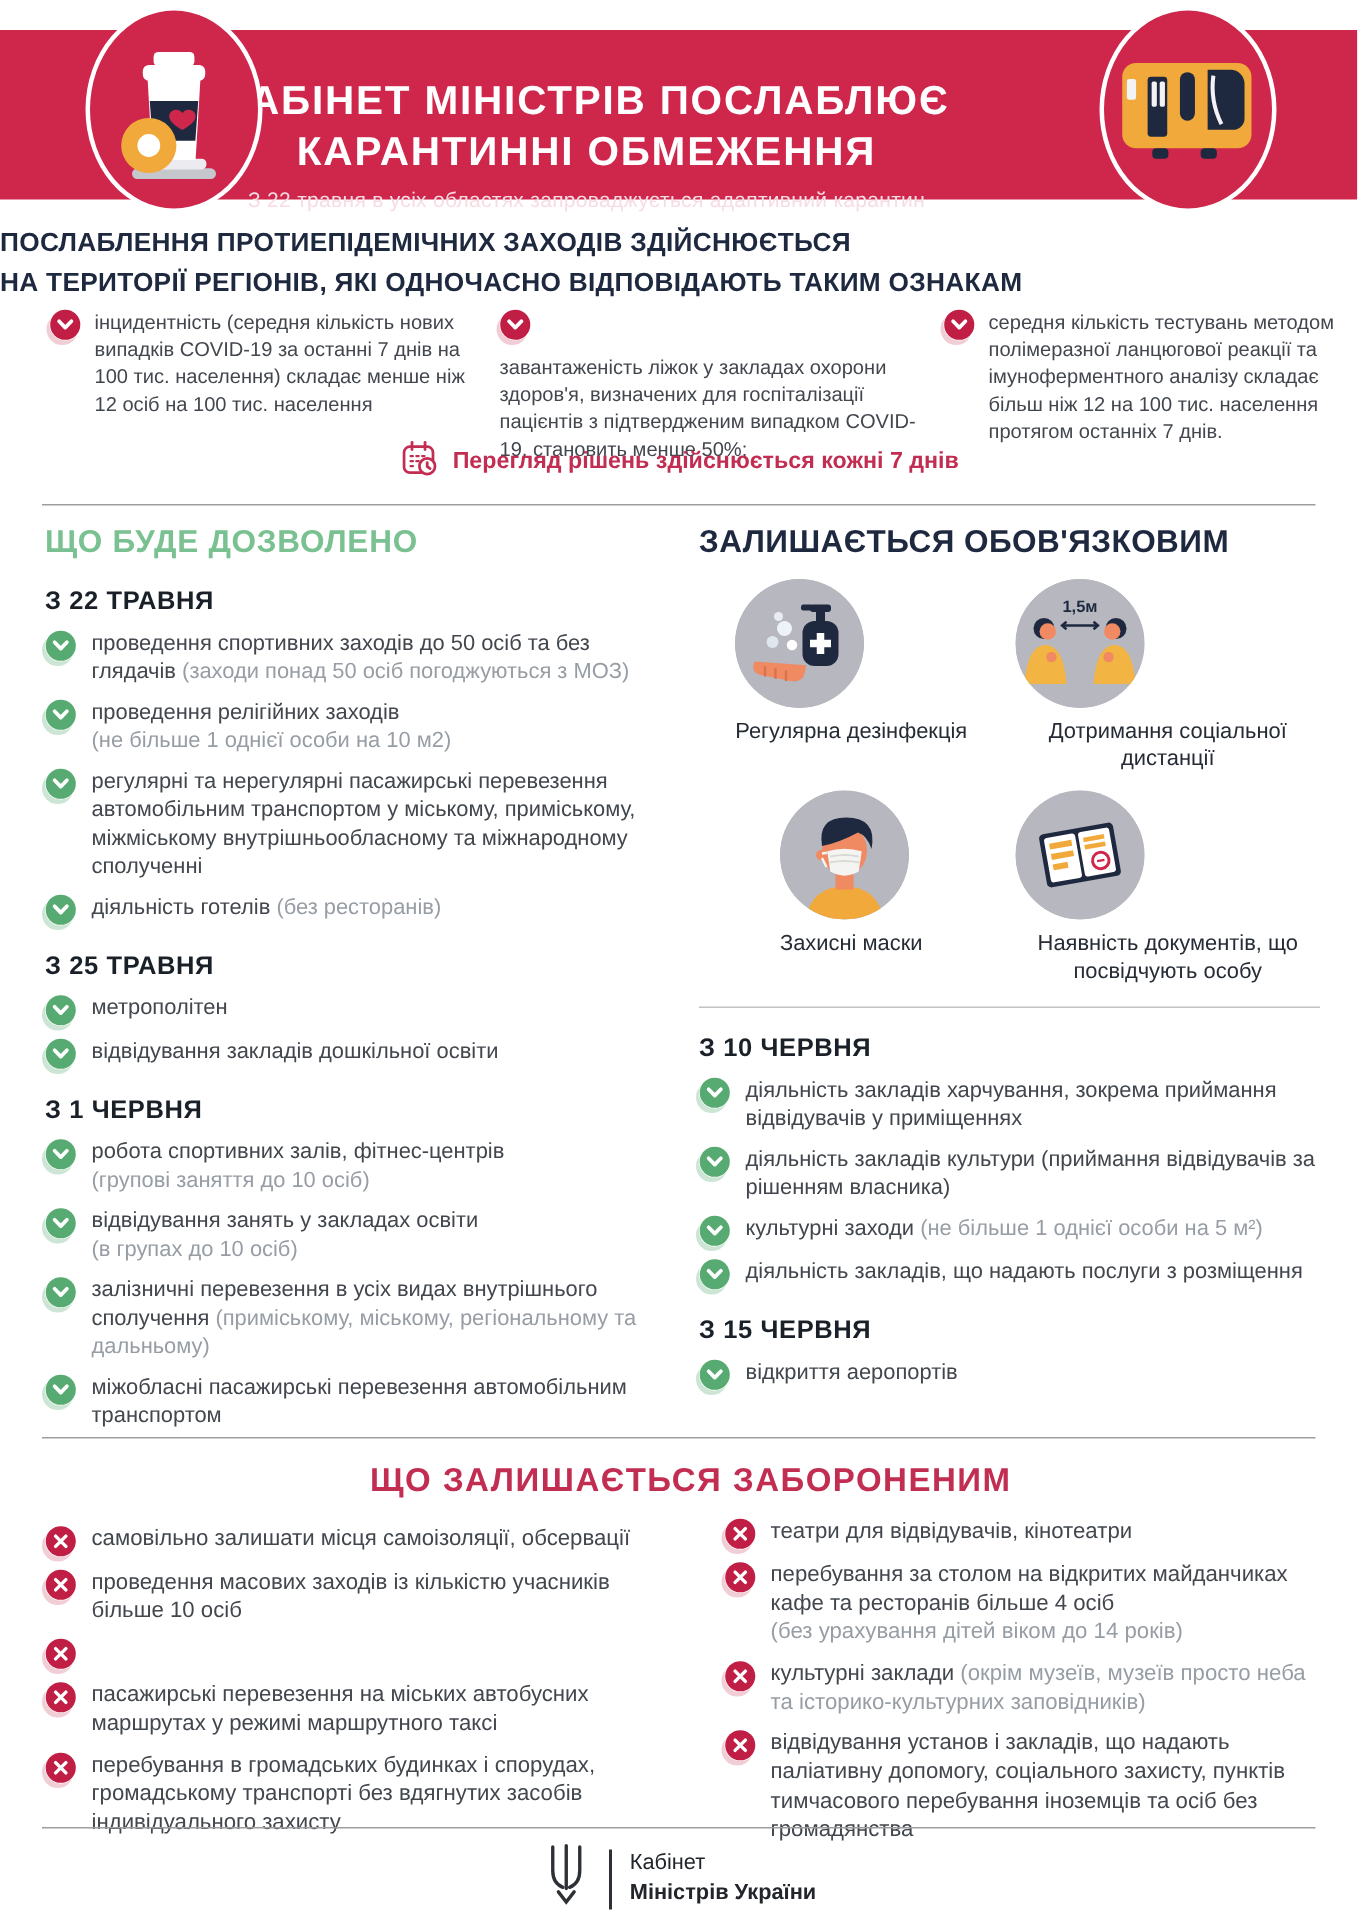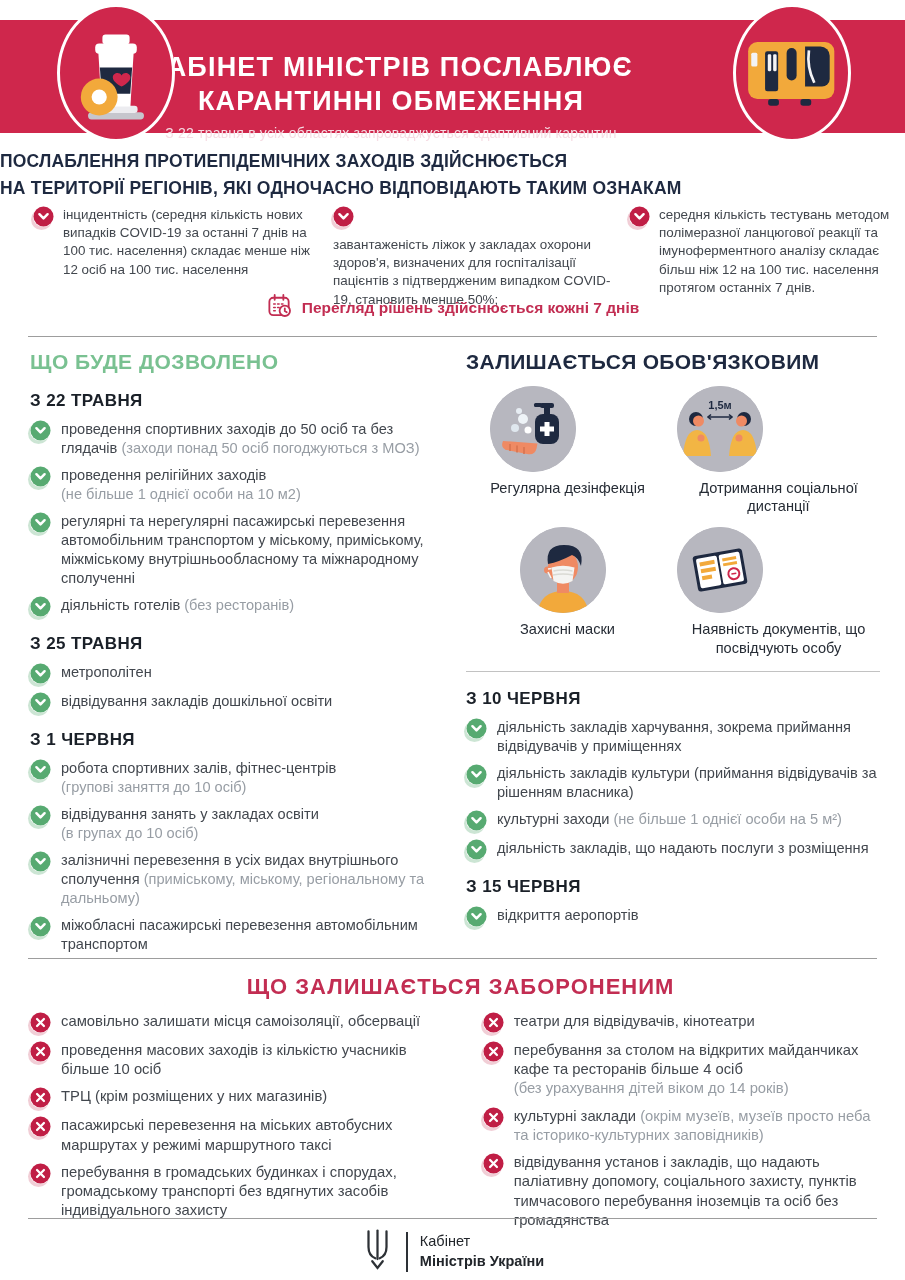--- a/index.html
+++ b/index.html
@@ -49,21 +49,21 @@
   .icongrid{margin-top:12px;display:grid;grid-template-columns:1fr 1fr;column-gap:8px;row-gap:12px;
             justify-items:center;text-align:center;}
   .icframe{width:86px;height:86px;border-radius:50%;overflow:hidden;position:relative;background:#b7b7bf;}
   .icframe svg{display:block;width:86px;height:86px;}
   .iclabel{margin-top:7px;font-size:14.6px;color:#262c35;line-height:1.25;max-width:205px;}
   .dist{position:absolute;top:13px;left:0;width:100%;text-align:center;font-size:11px;font-weight:700;color:#1e2940;}
   .colrule{border:none;border-top:1.6px solid #c2c2c2;margin:14px 0 0;}
 
   
   .banhead{position:absolute;top:974px;left:0;width:905px;}
-  .bancols{position:absolute;top:1012px;left:30px;width:848px;display:flex;gap:34px;}
+  .bancols{position:absolute;top:1012px;left:30px;width:848px;display:flex;gap:34px;align-items:center;}
   .bancols .bcol-l{width:428px;} .bancols .bcol-r{width:404px;}
   .bancols ul.items li{margin-bottom:8px;font-size:14.8px;}
 
   
   .footer{position:absolute;top:1228px;left:0;width:905px;display:flex;justify-content:center;
           align-items:center;gap:12px;}
   .vbar{width:2px;height:40px;background:#2d3136;}
   .ftext{font-size:14.5px;color:#22262b;line-height:1.35;}
   .ftext .b{font-weight:700;}
 </style>
@@ -439,21 +439,20 @@
             </span>
           <p><span>проведення масових заходів із кількістю учасників більше 10 осіб</span></p>
           </li>
         <li>
             <span class="bullet red">
               <svg viewBox="0 0 22 22">
                 <circle cx="11" cy="11" r="10.5" fill="#c01e45"></circle>
                 <path d="M7.4 7.4 L14.6 14.6 M14.6 7.4 L7.4 14.6" stroke="#fff" stroke-width="2.4" stroke-linecap="round"></path>
               </svg>
             </span>
-          <p><span>ТРЦ (крім розміщених у них магазинів)</span></p>
           </li>
         <li>
             <span class="bullet red">
               <svg viewBox="0 0 22 22">
                 <circle cx="11" cy="11" r="10.5" fill="#c01e45"></circle>
                 <path d="M7.4 7.4 L14.6 14.6 M14.6 7.4 L7.4 14.6" stroke="#fff" stroke-width="2.4" stroke-linecap="round"></path>
               </svg>
             </span>
           <p><span>пасажирські перевезення на міських автобусних маршрутах у режимі маршрутного таксі</span></p>
           </li>

